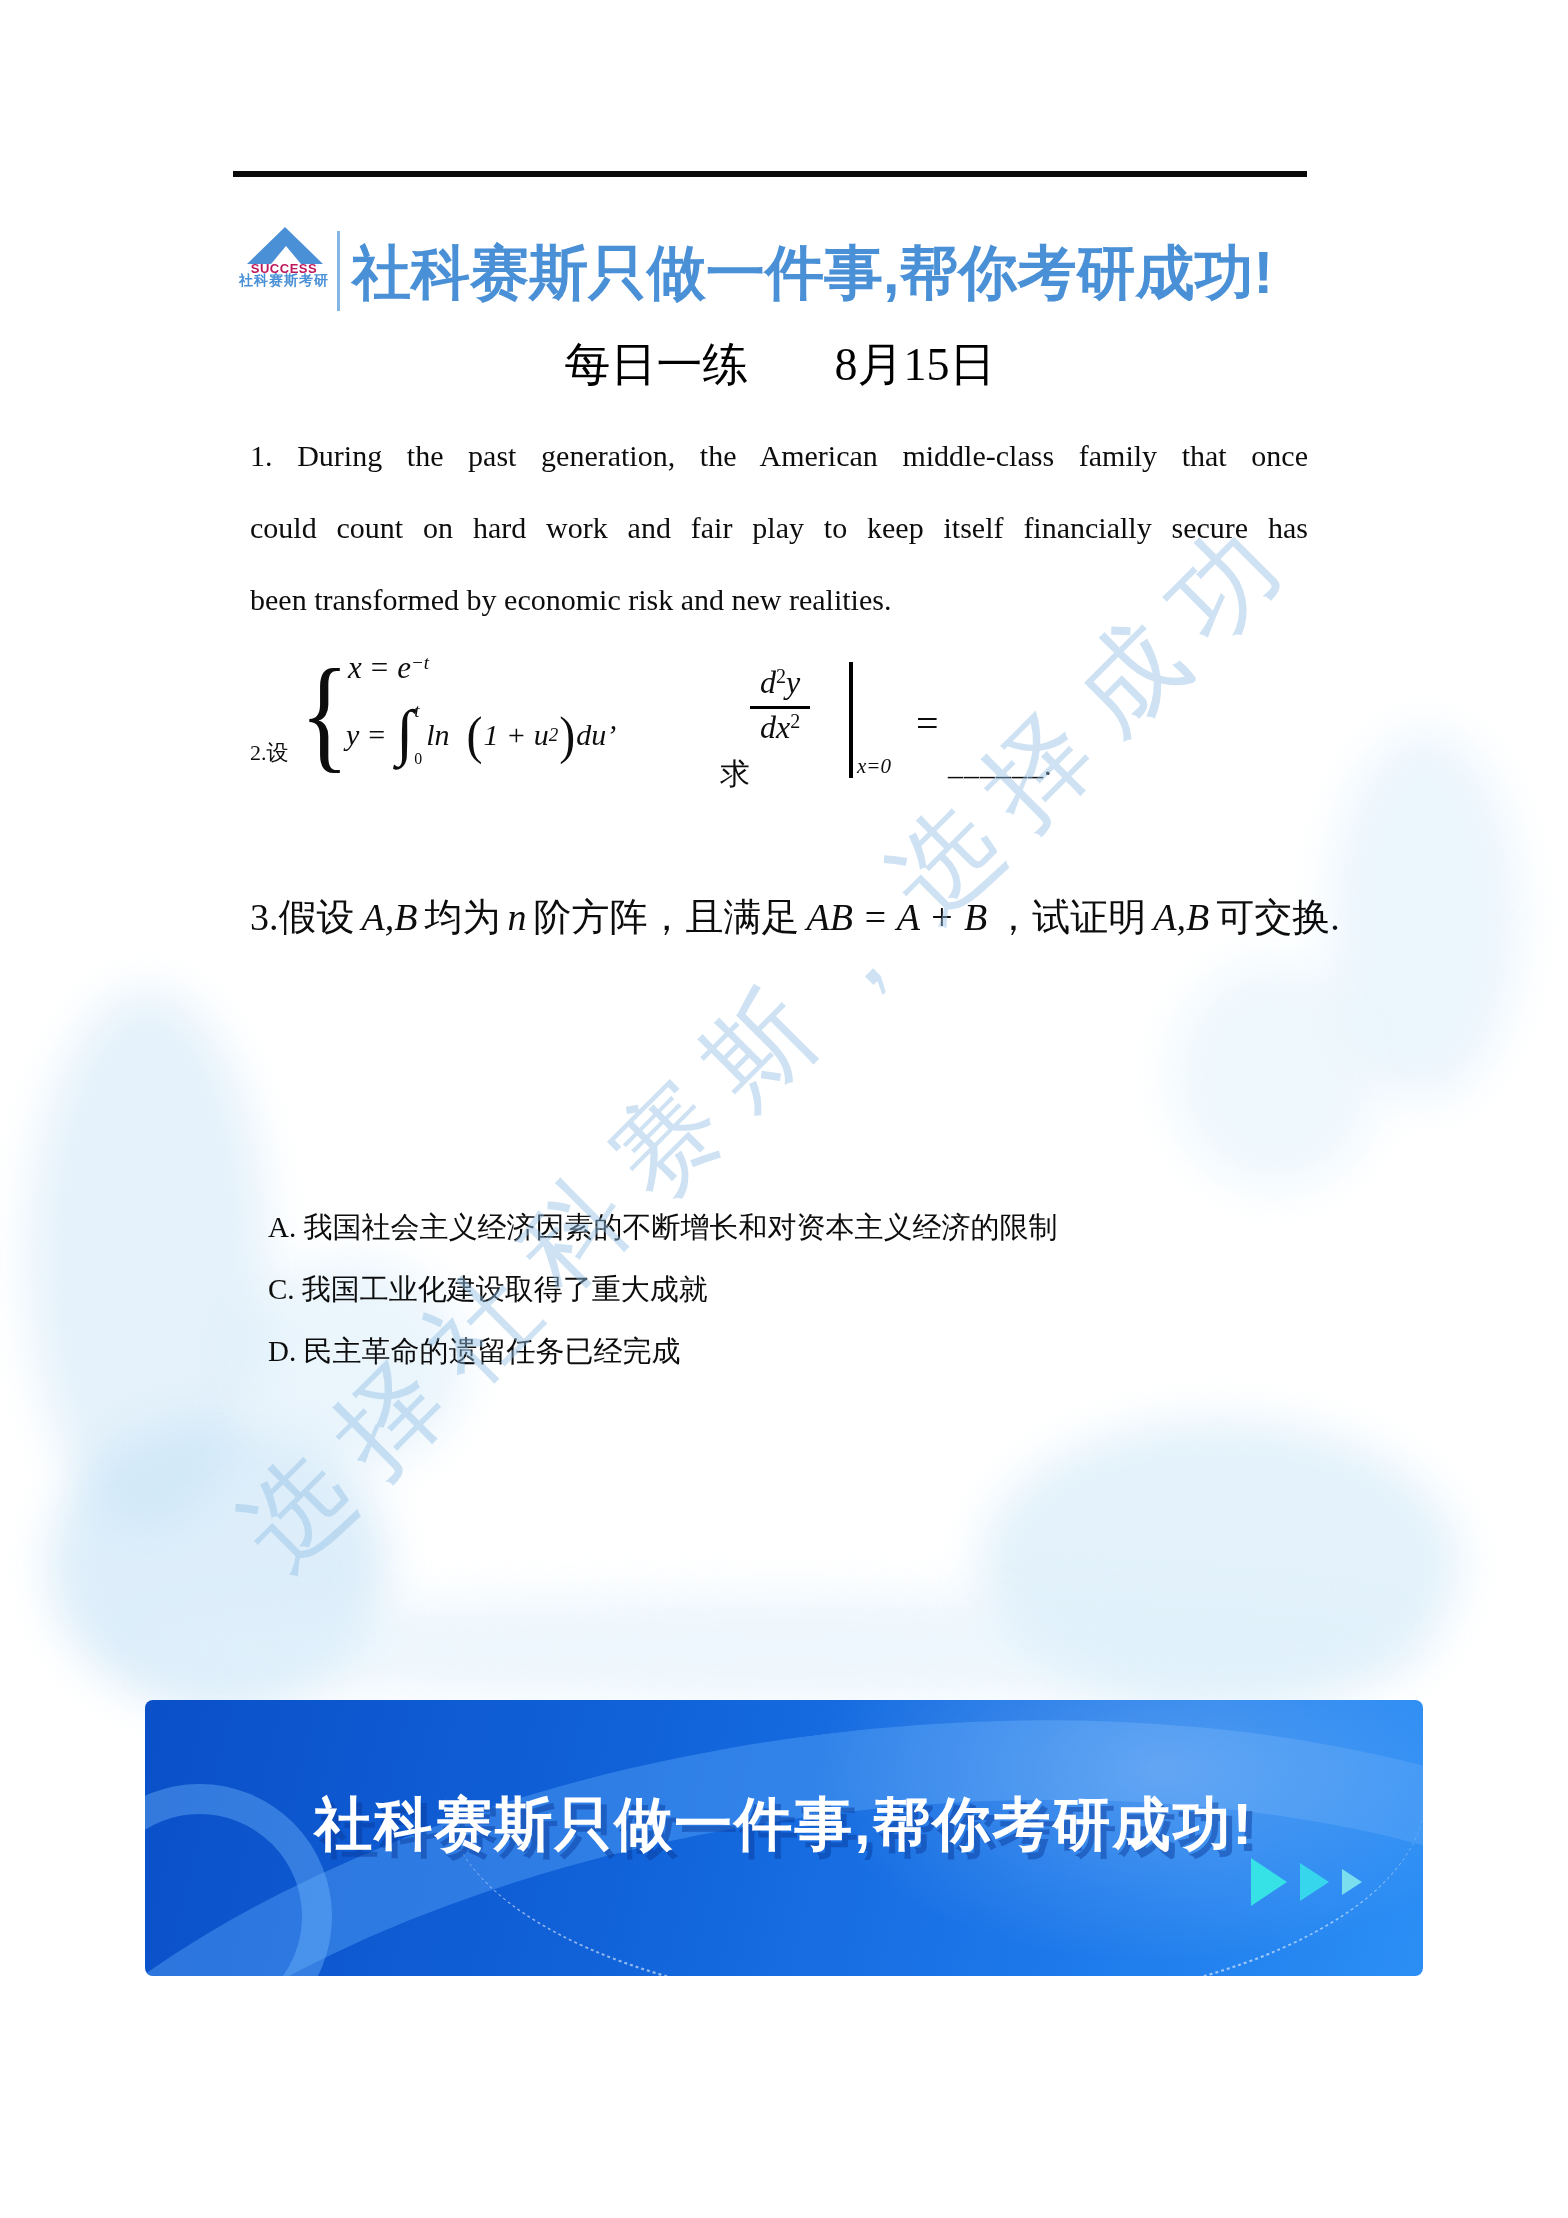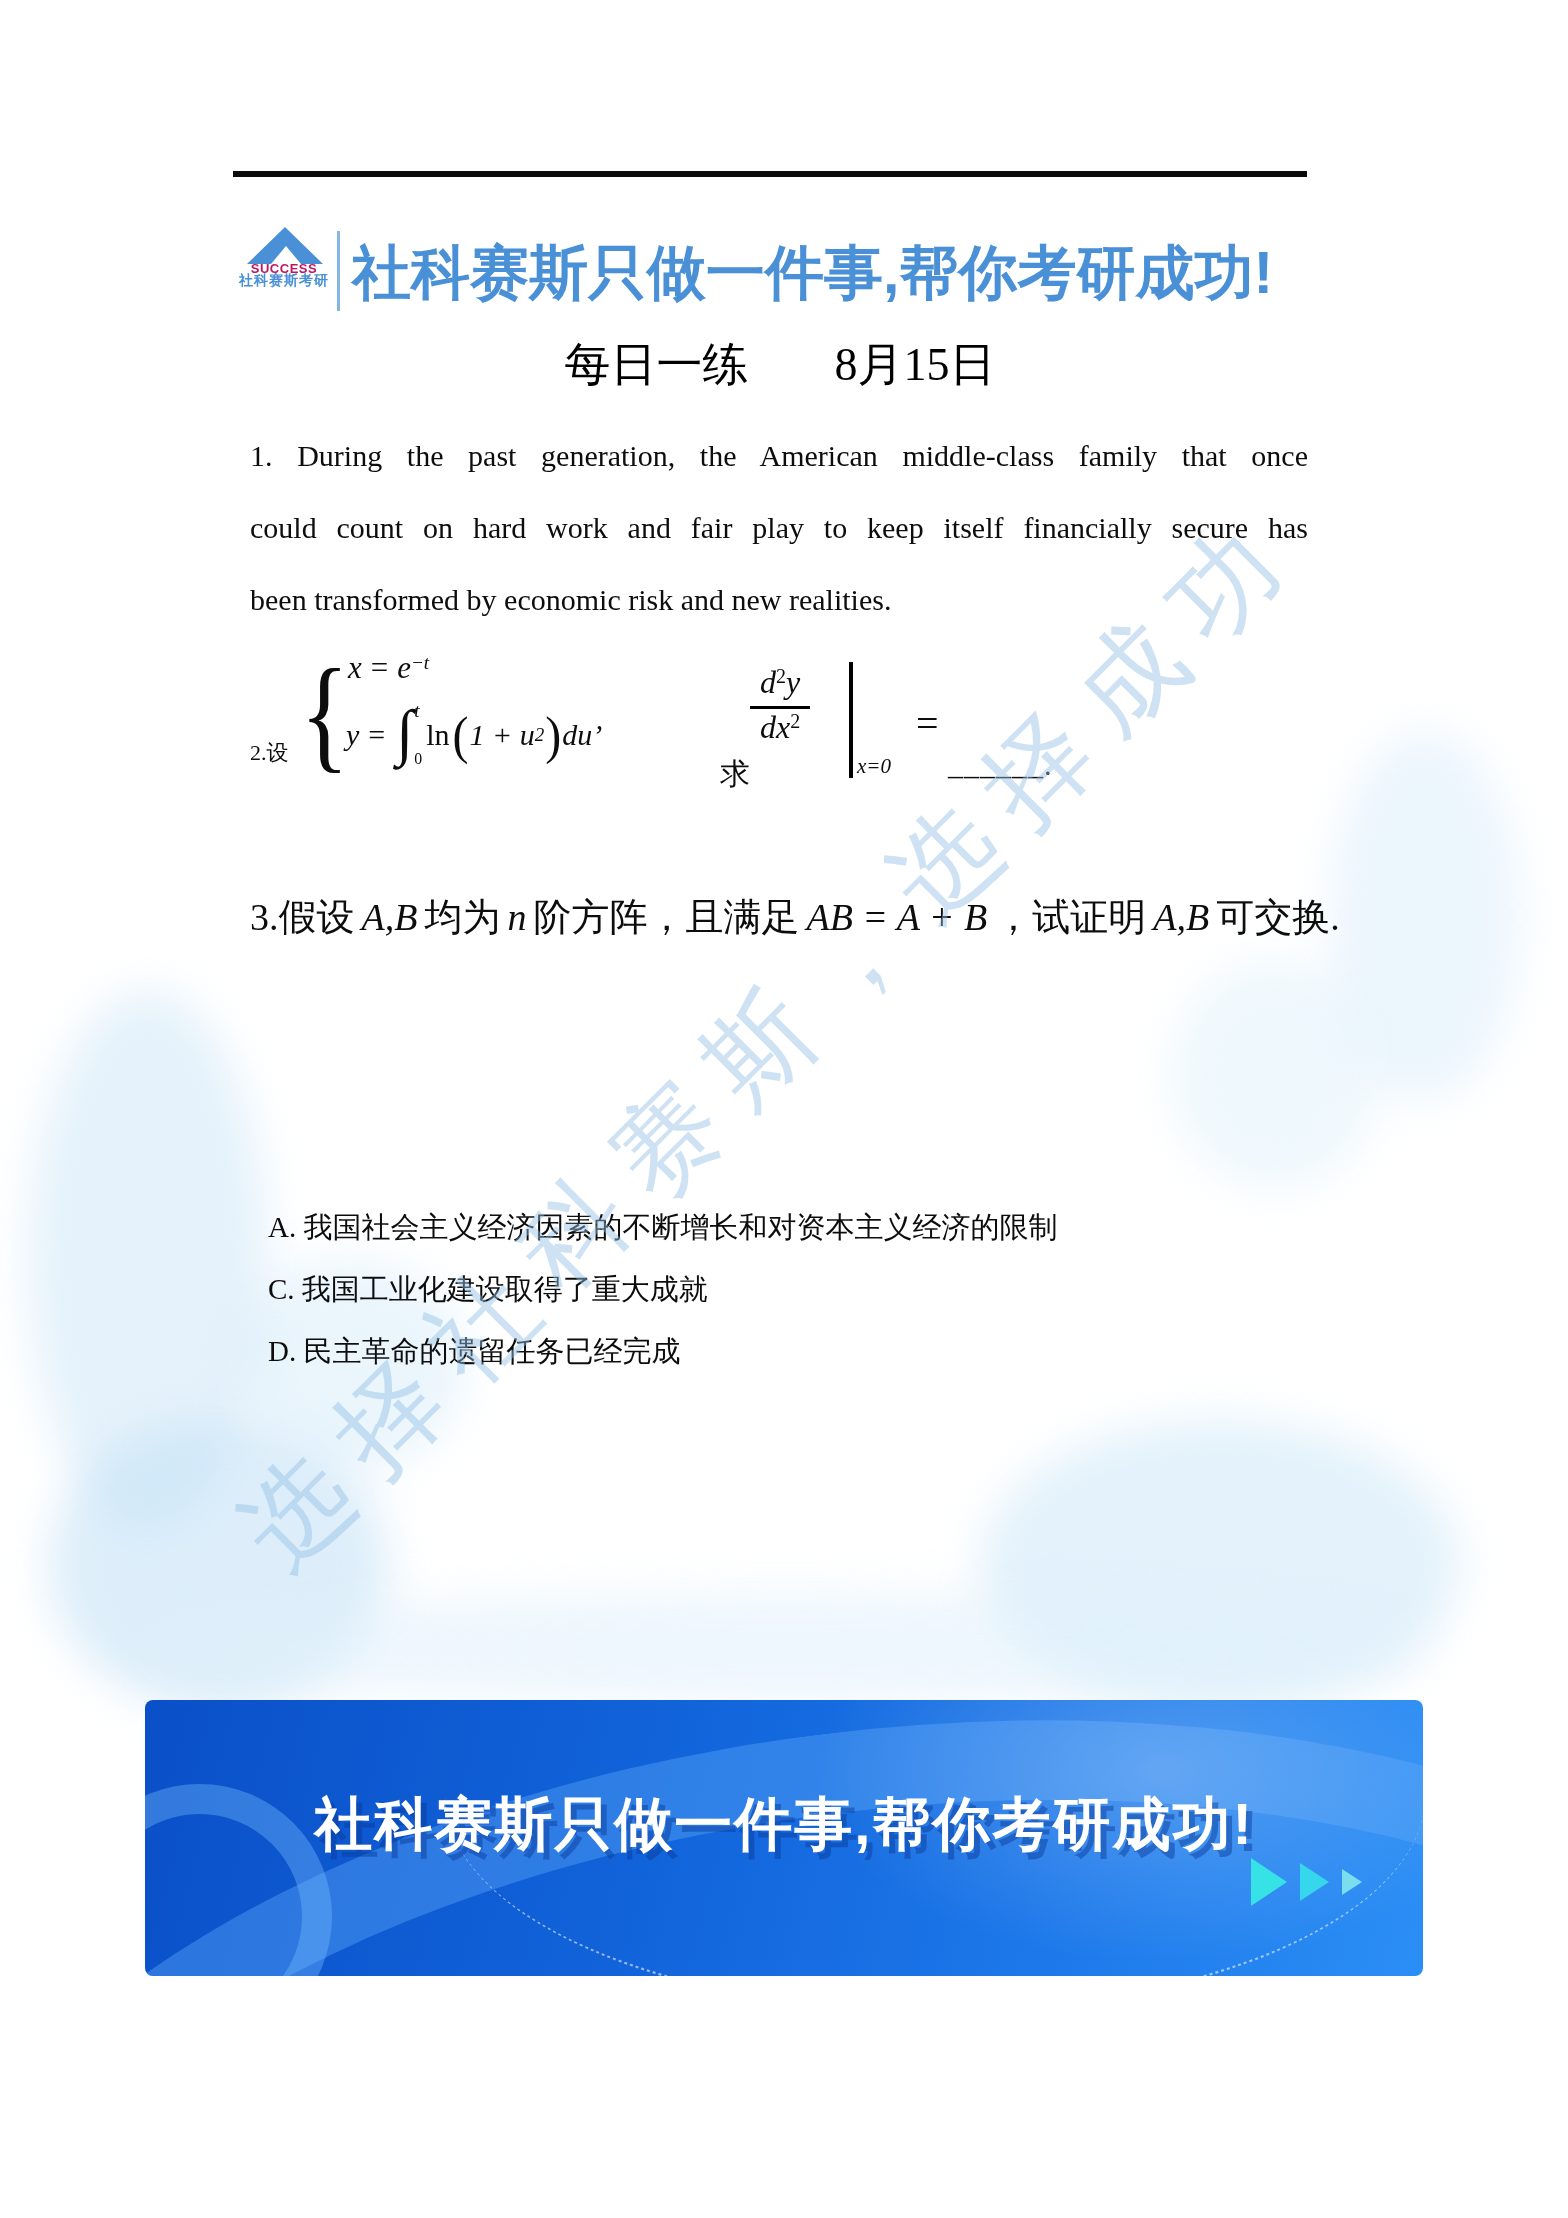--- a/index.html
+++ b/index.html
@@ -52,21 +52,21 @@
   .q2-eq1{position:absolute;left:348px;top:650px;font-size:31px;}
   .q2-eq1 sup,.q2-eq2 sup{font-size:19px;vertical-align:9px;}
   .rel{padding:0 9px;}
   .q2-eq2{position:absolute;left:346px;top:696px;height:78px;display:flex;align-items:center;font-size:30px;}
   .bigint{font-size:62px;line-height:66px;margin:0 1px 6px 2px;font-weight:400;}
   .lims{display:inline-flex;flex-direction:column;justify-content:space-between;height:66px;font-size:19px;
         font-style:italic;margin-right:4px;}
   .lims sup{line-height:18px;}
   .lims sub{line-height:18px;font-style:normal;}
   .paren{font-size:48px;font-weight:300;line-height:48px;transform:scaleY(1.12);margin:0 1px;}
-  .fn{margin-right:2px;}
+  .fn{margin-right:16px;font-style:italic;}
   .q2-ask{position:absolute;left:720px;top:754px;font-size:30px;}
   .q2-frac{position:absolute;left:750px;top:664px;text-align:center;font-size:32px;}
   .q2-frac .num{display:block;padding:0 10px 5px 10px;border-bottom:3px solid #000;}
   .q2-frac .den{display:block;padding-top:0;}
   .q2-frac sup{font-size:20px;vertical-align:10px;}
   .q2-vbar{position:absolute;left:849px;top:662px;height:116px;width:0;border-left:4px solid #000;}
   .q2-cond{position:absolute;left:857px;top:754px;font-size:21px;}
   .q2-rel{position:absolute;left:916px;top:700px;font-size:40px;}
   .q2-blank{position:absolute;left:948px;top:748px;font-size:30px;letter-spacing:1px;}
 

